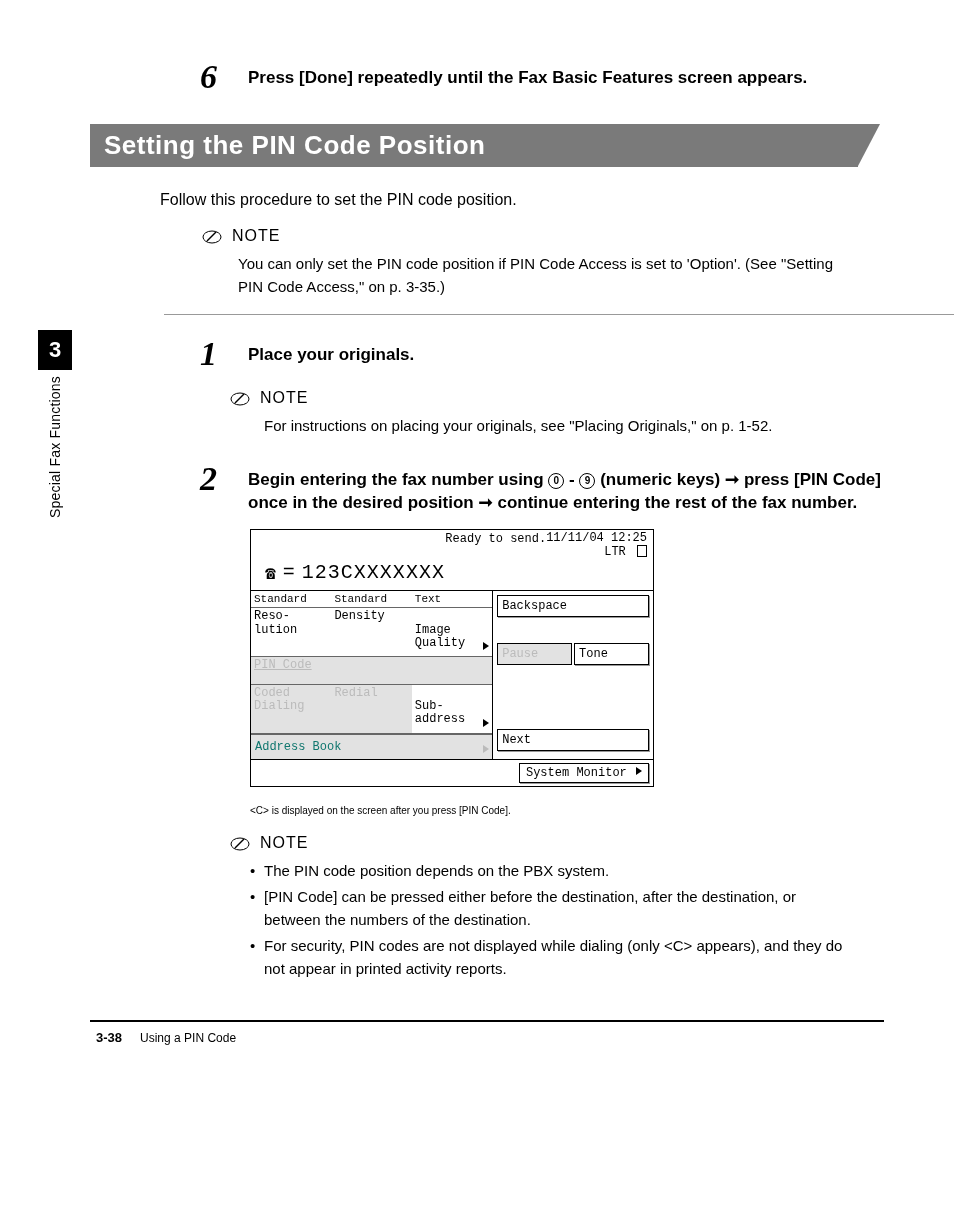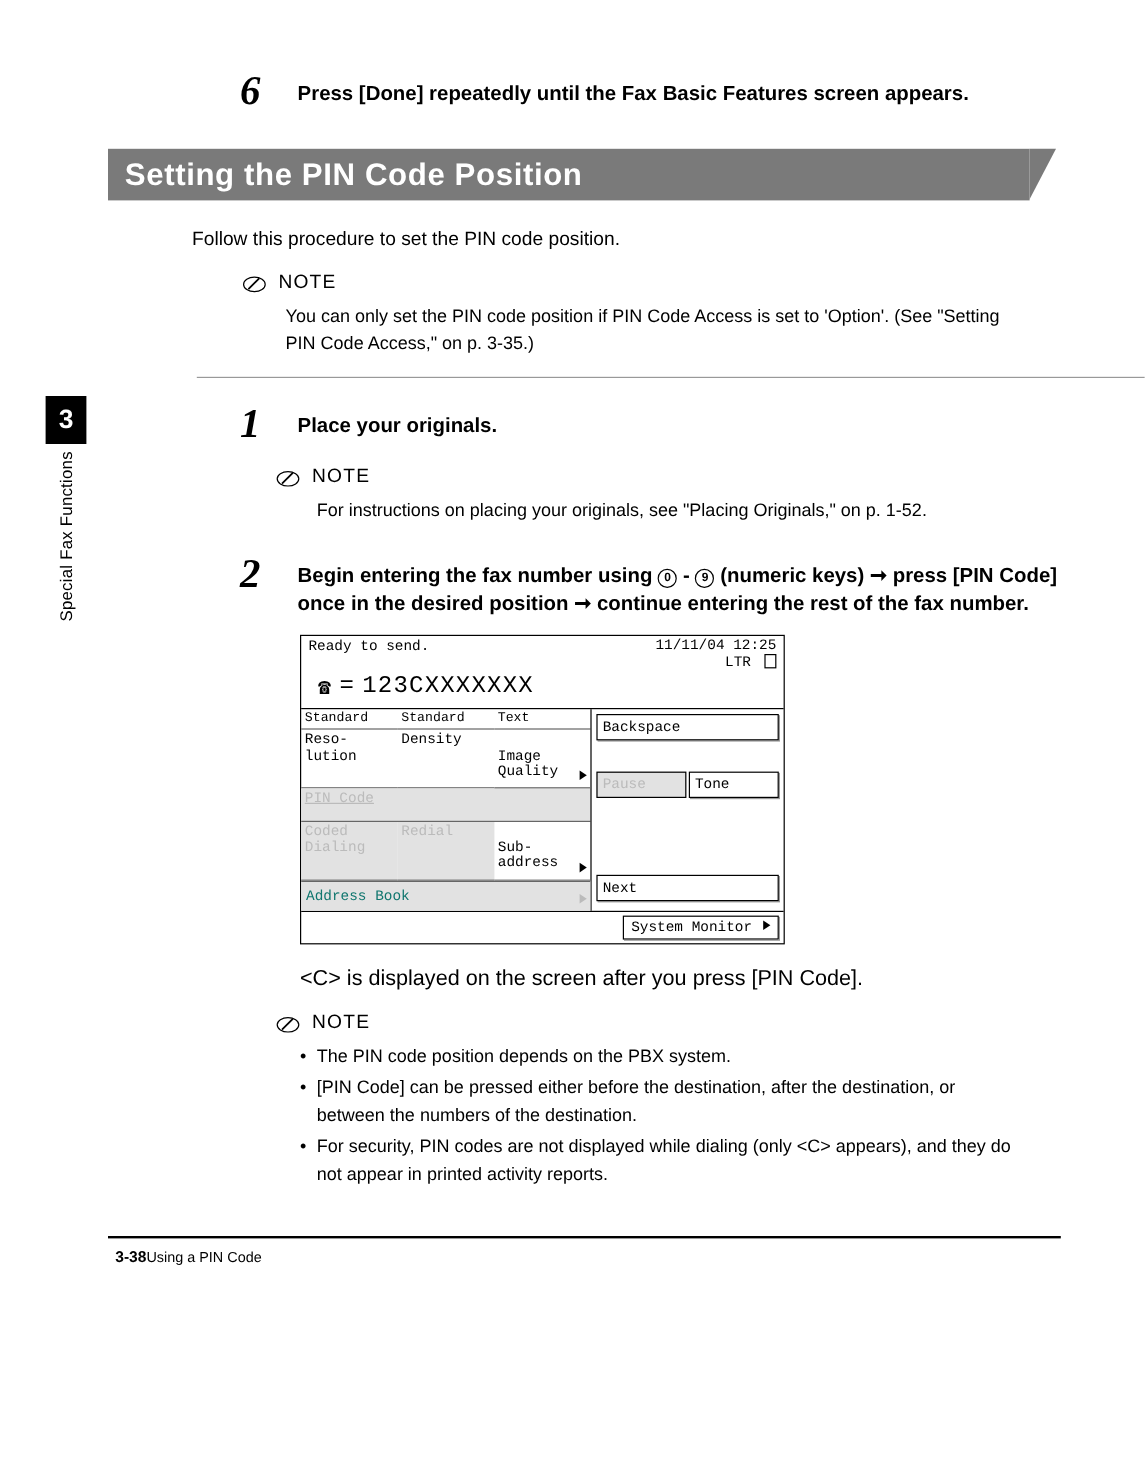--- a/index.html
+++ b/index.html
@@ -170,21 +170,21 @@
     width: 404px;
     margin-left: 160px;
     margin-top: 14px;
     margin-bottom: 18px;
     border: 1px solid #000;
     font-family: "Courier New", monospace;
     font-size: 12px;
   }
   .screenshot .top {
     display: flex;
-    justify-content: space-between;
+    justify-content: flex-end;
     padding: 2px 6px 0 6px;
   }
   .screenshot .top .rhs {
     text-align: right;
     line-height: 1.1;
   }
   .doc-icon {
     display: inline-block;
     width: 10px;
     height: 12px;
@@ -269,31 +269,32 @@
     margin-left: 2px;
   }
   .addr-row {
     grid-column: 1 / span 3;
     border-top: 1px solid #666;
     padding: 5px 4px 5px 4px;
   }
   .addr-row.dimmed { color: #0f766e; background: #e2e2e2; font-family: Liberation Mono, monospace; }
   .c-text {
     margin-left: 160px;
-    font-size: 18px;
+    font-size: 10px;
     margin-bottom: 10px;
   }
   .footer-rule {
     border-top: 2.5px solid #000;
     margin: 40px 0 8px 0;
   }
   .footer {
     font-size: 12px;
     display: flex;
     align-items: center;
+    gap: 18px;
     padding-left: 6px;
   }
   .footer .pg { font-weight: bold; font-size: 13px; }
 </style>
 </head>
 <body>
 
 <div class="page">
 
   <div class="sidetab">

